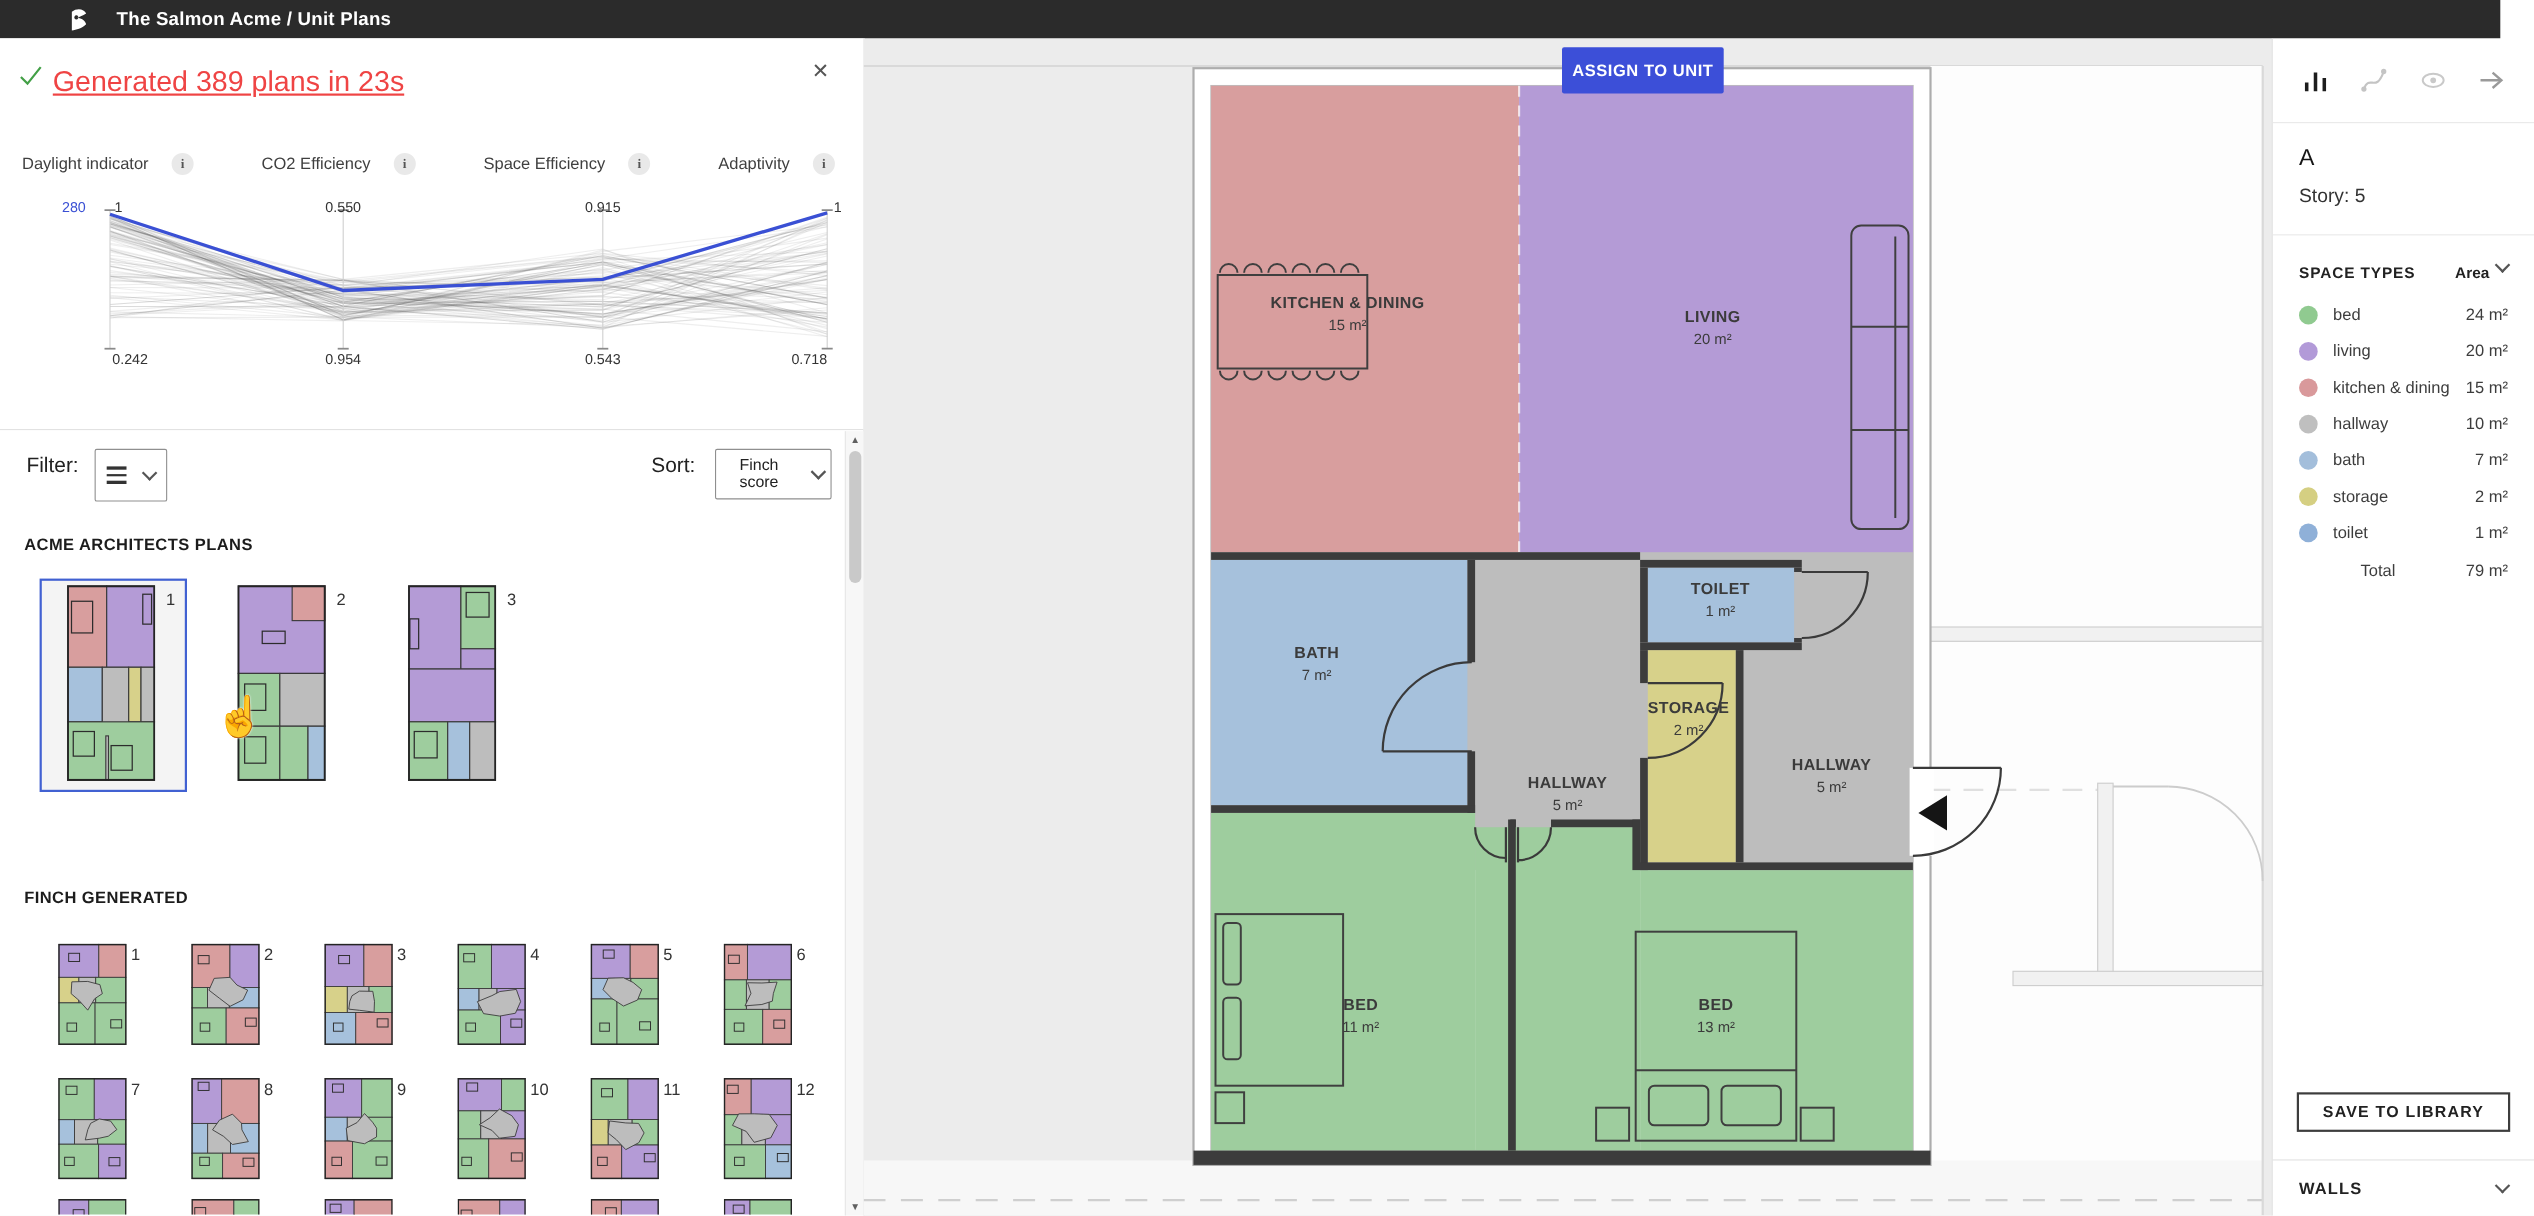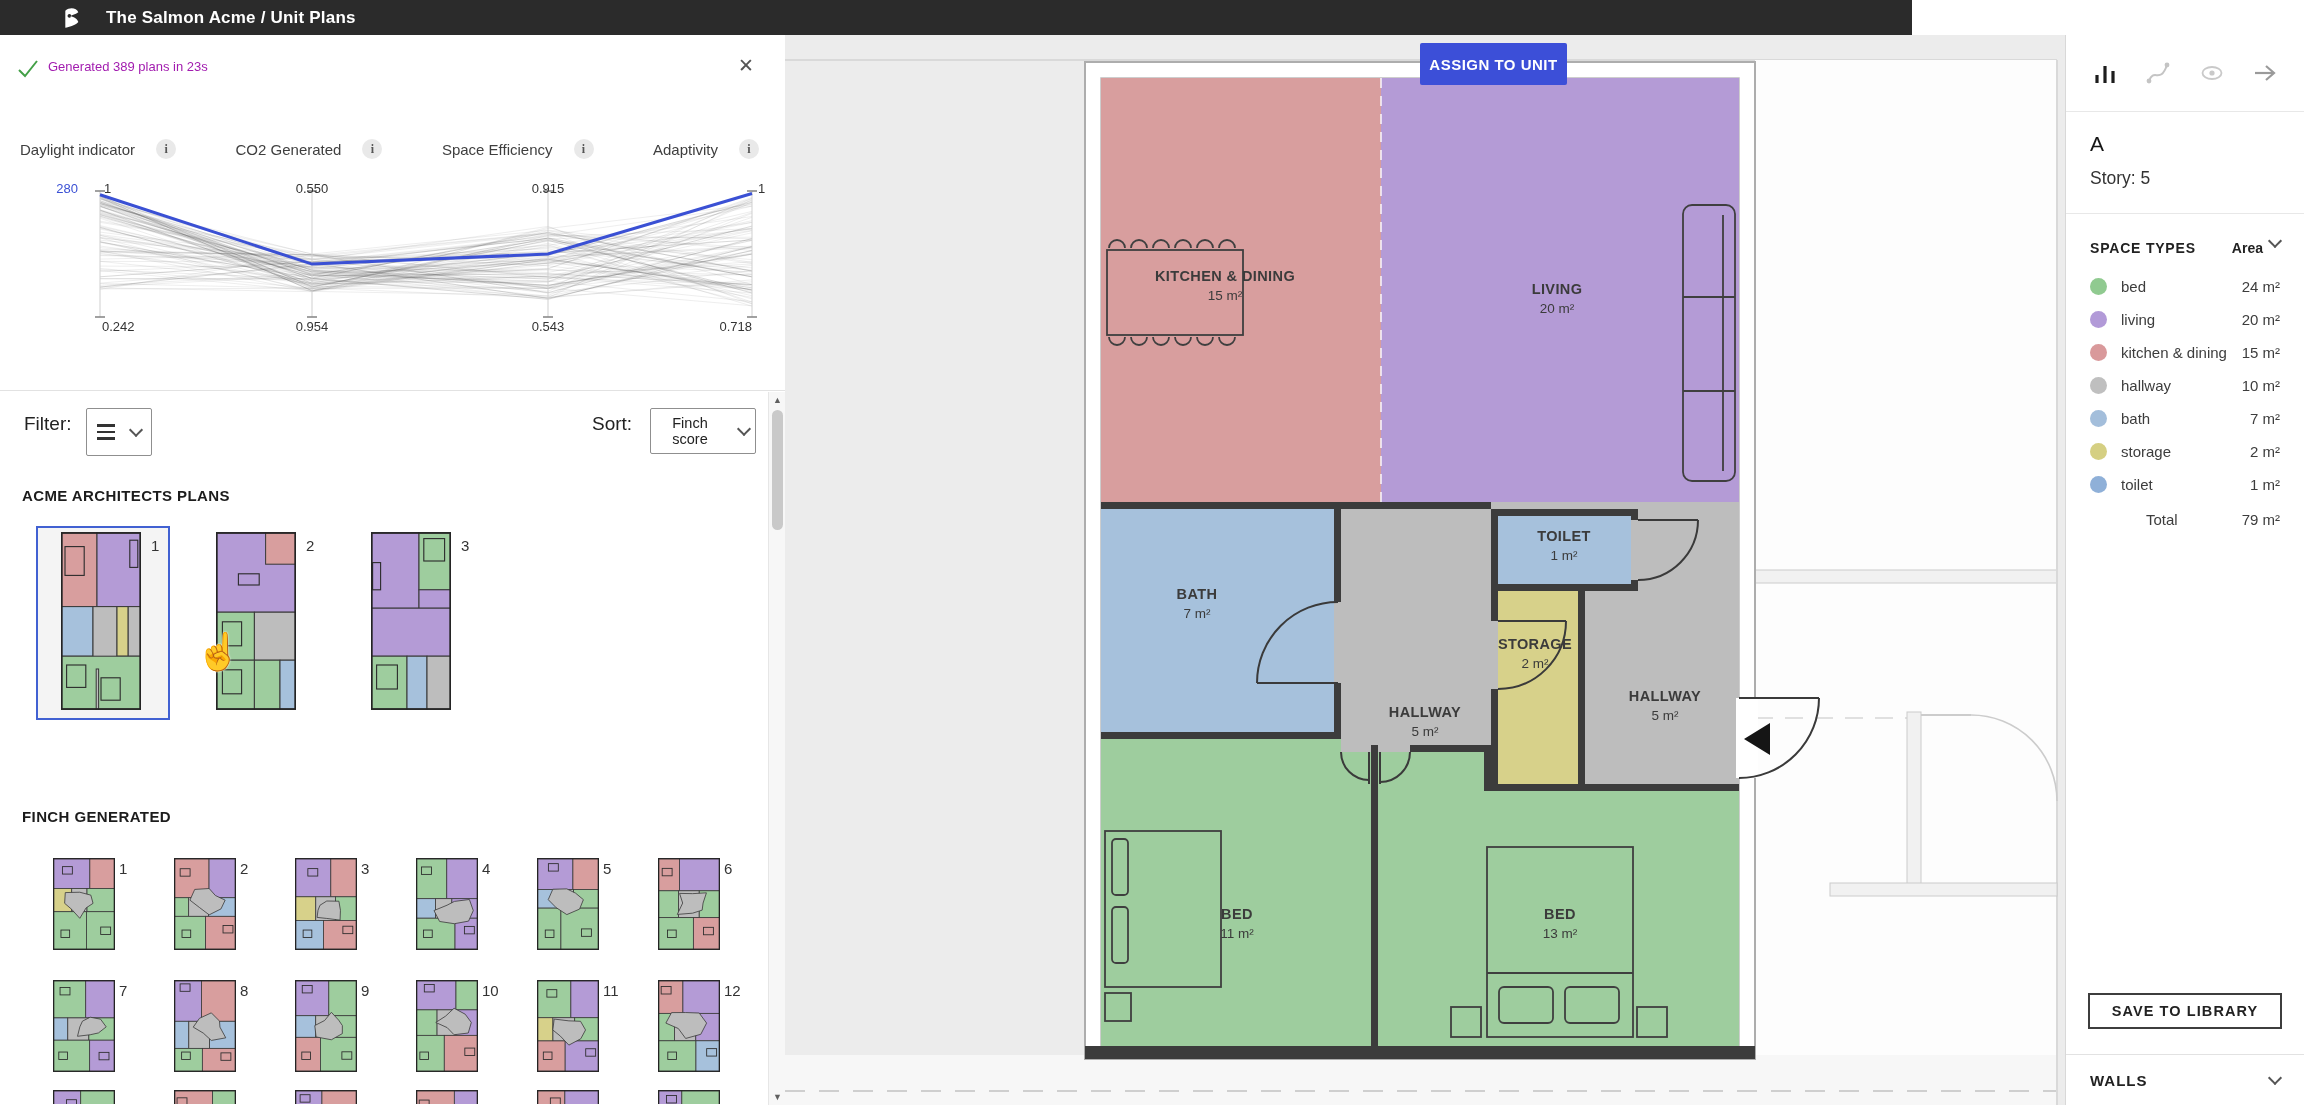--- a/index.html
+++ b/index.html
@@ -1,27 +1,27 @@
 <!DOCTYPE html>
 <html><head>
 <meta charset="utf-8">
 <style>
   html,body{margin:0;padding:0;width:2304px;height:1105px;overflow:hidden;
     font-family:"Liberation Sans",sans-serif;background:#fff;}
   .abs{position:absolute;}
   
-  #topbar{position:absolute;left:0;top:0;width:1912px;height:35px;background:#2b2b2b;
+  #topbar{position:absolute;left:0;top:0;width:2273px;height:35px;background:#2b2b2b;
     display:flex;align-items:center;}
   #topbar .logo{margin-left:58px;width:26px;height:26px;display:flex;align-items:center;}
   #topbar .title{color:#fff;font-size:17px;font-weight:700;margin-left:22px;letter-spacing:.2px;}
   
   #left{position:absolute;left:0;top:35px;width:785px;height:1070px;background:#fff;
     border-right:1px solid #d8d8d8;}
   #notif{position:absolute;left:0;top:0;width:785px;height:355px;border-bottom:1px solid #e2e2e2;background:#fff;}
-  .msg{font-size:13px;color:#a21caf;}
+  .msg{font-size:26px;color:#ef4444;text-decoration:underline;}
   .closex{font-size:19px;color:#555;background:none;border:none;cursor:pointer;line-height:1;}
   .metricrow{position:absolute;left:20px;right:26px;top:104px;display:flex;justify-content:space-between;align-items:center;}
   .metric{display:flex;align-items:center;gap:21px;font-size:15px;color:#3f3f3f;}
   .icircle{width:20px;height:20px;border-radius:50%;background:#e9e9e9;color:#555;font-size:12px;
     font-weight:700;display:flex;align-items:center;justify-content:center;font-family:"Liberation Serif",serif;}
   .ticklab{position:absolute;font-size:13px;color:#333;}
   .bluecount{color:#3a50d4;}
   .filterrow{font-size:19px;color:#222;}
   .boxbtn{background:#fff;border:1.5px solid #8f8f8f;border-radius:2px;display:flex;align-items:center;
     justify-content:center;gap:16px;cursor:pointer;}
@@ -93,21 +93,21 @@
       </svg>
     <span class="abs msg" style="left:48px;top:24px">Generated 389 plans in 23s</span>
     <button class="abs closex" style="left:732px;top:20px">✕</button>
 
     <div class="metricrow">
       <span class="metric">
           <span>Daylight indicator</span>
         <span class="icircle">i</span>
         </span>
       <span class="metric">
-          <span>CO2 Generated</span>
+          <span>CO2 Efficiency</span>
         <span class="icircle">i</span>
         </span>
       <span class="metric">
           <span>Space Efficiency</span>
         <span class="icircle">i</span>
         </span>
       <span class="metric">
           <span>Adaptivity</span>
         <span class="icircle">i</span>
         </span>

